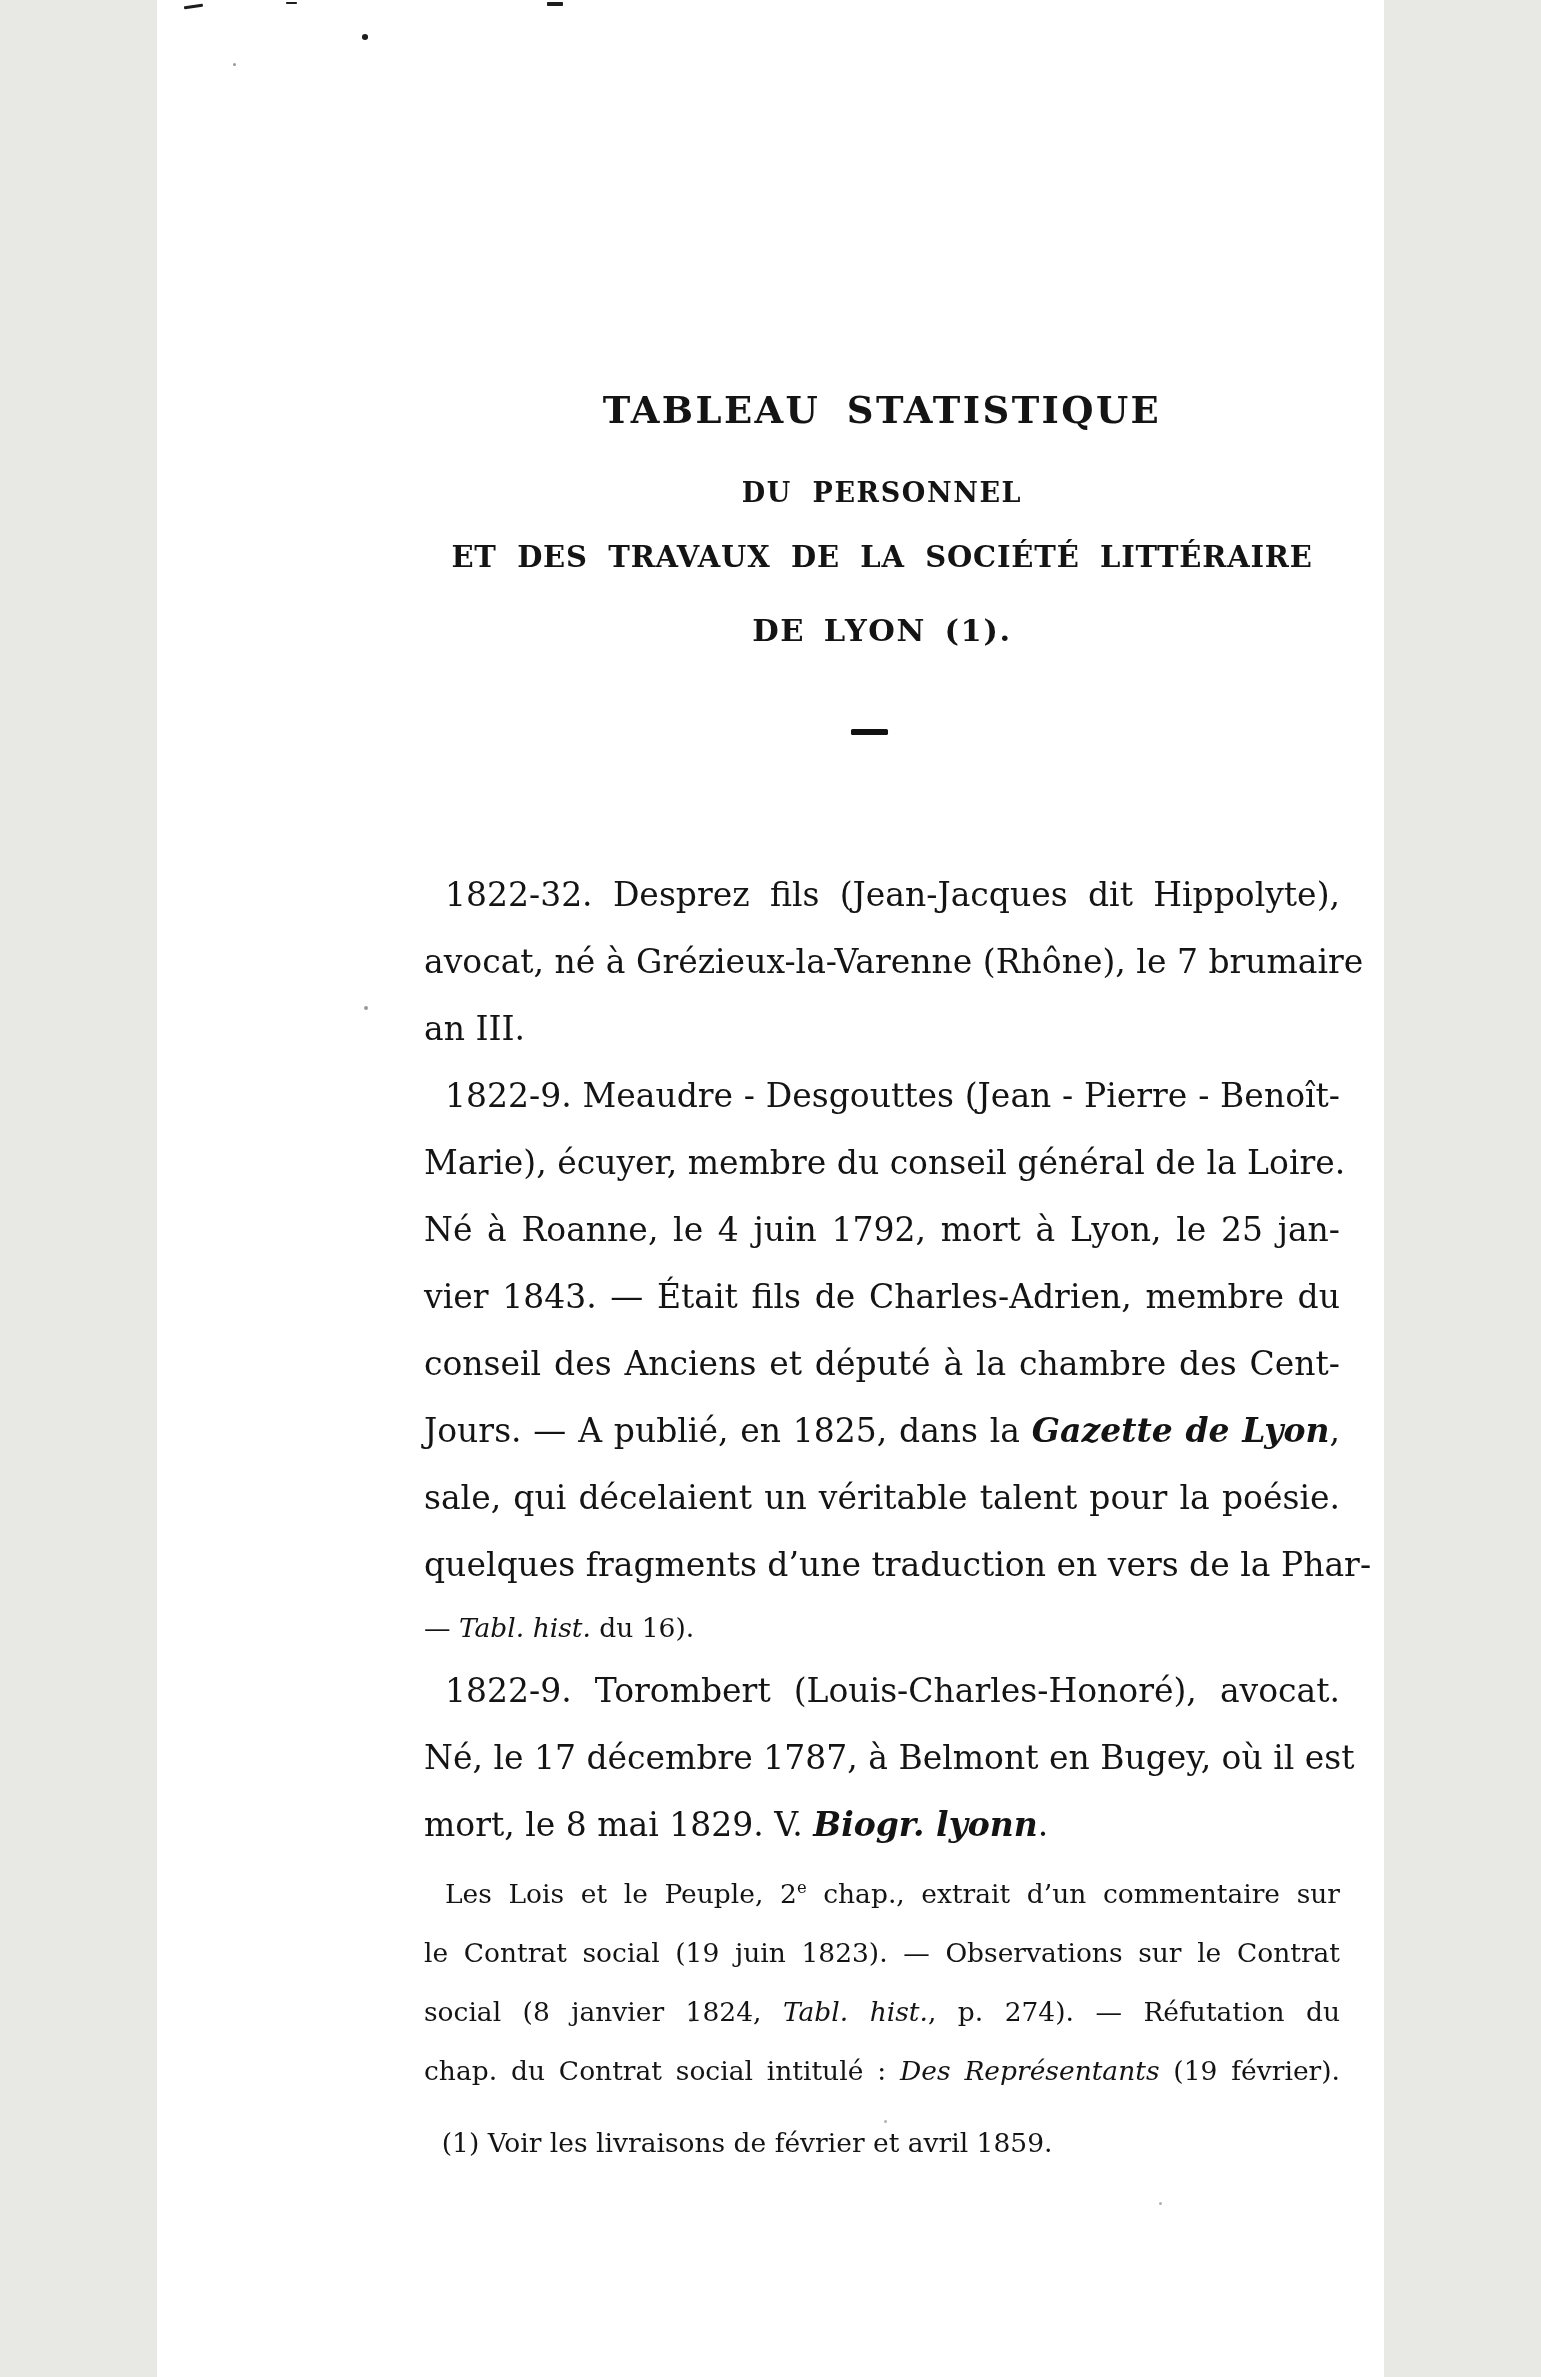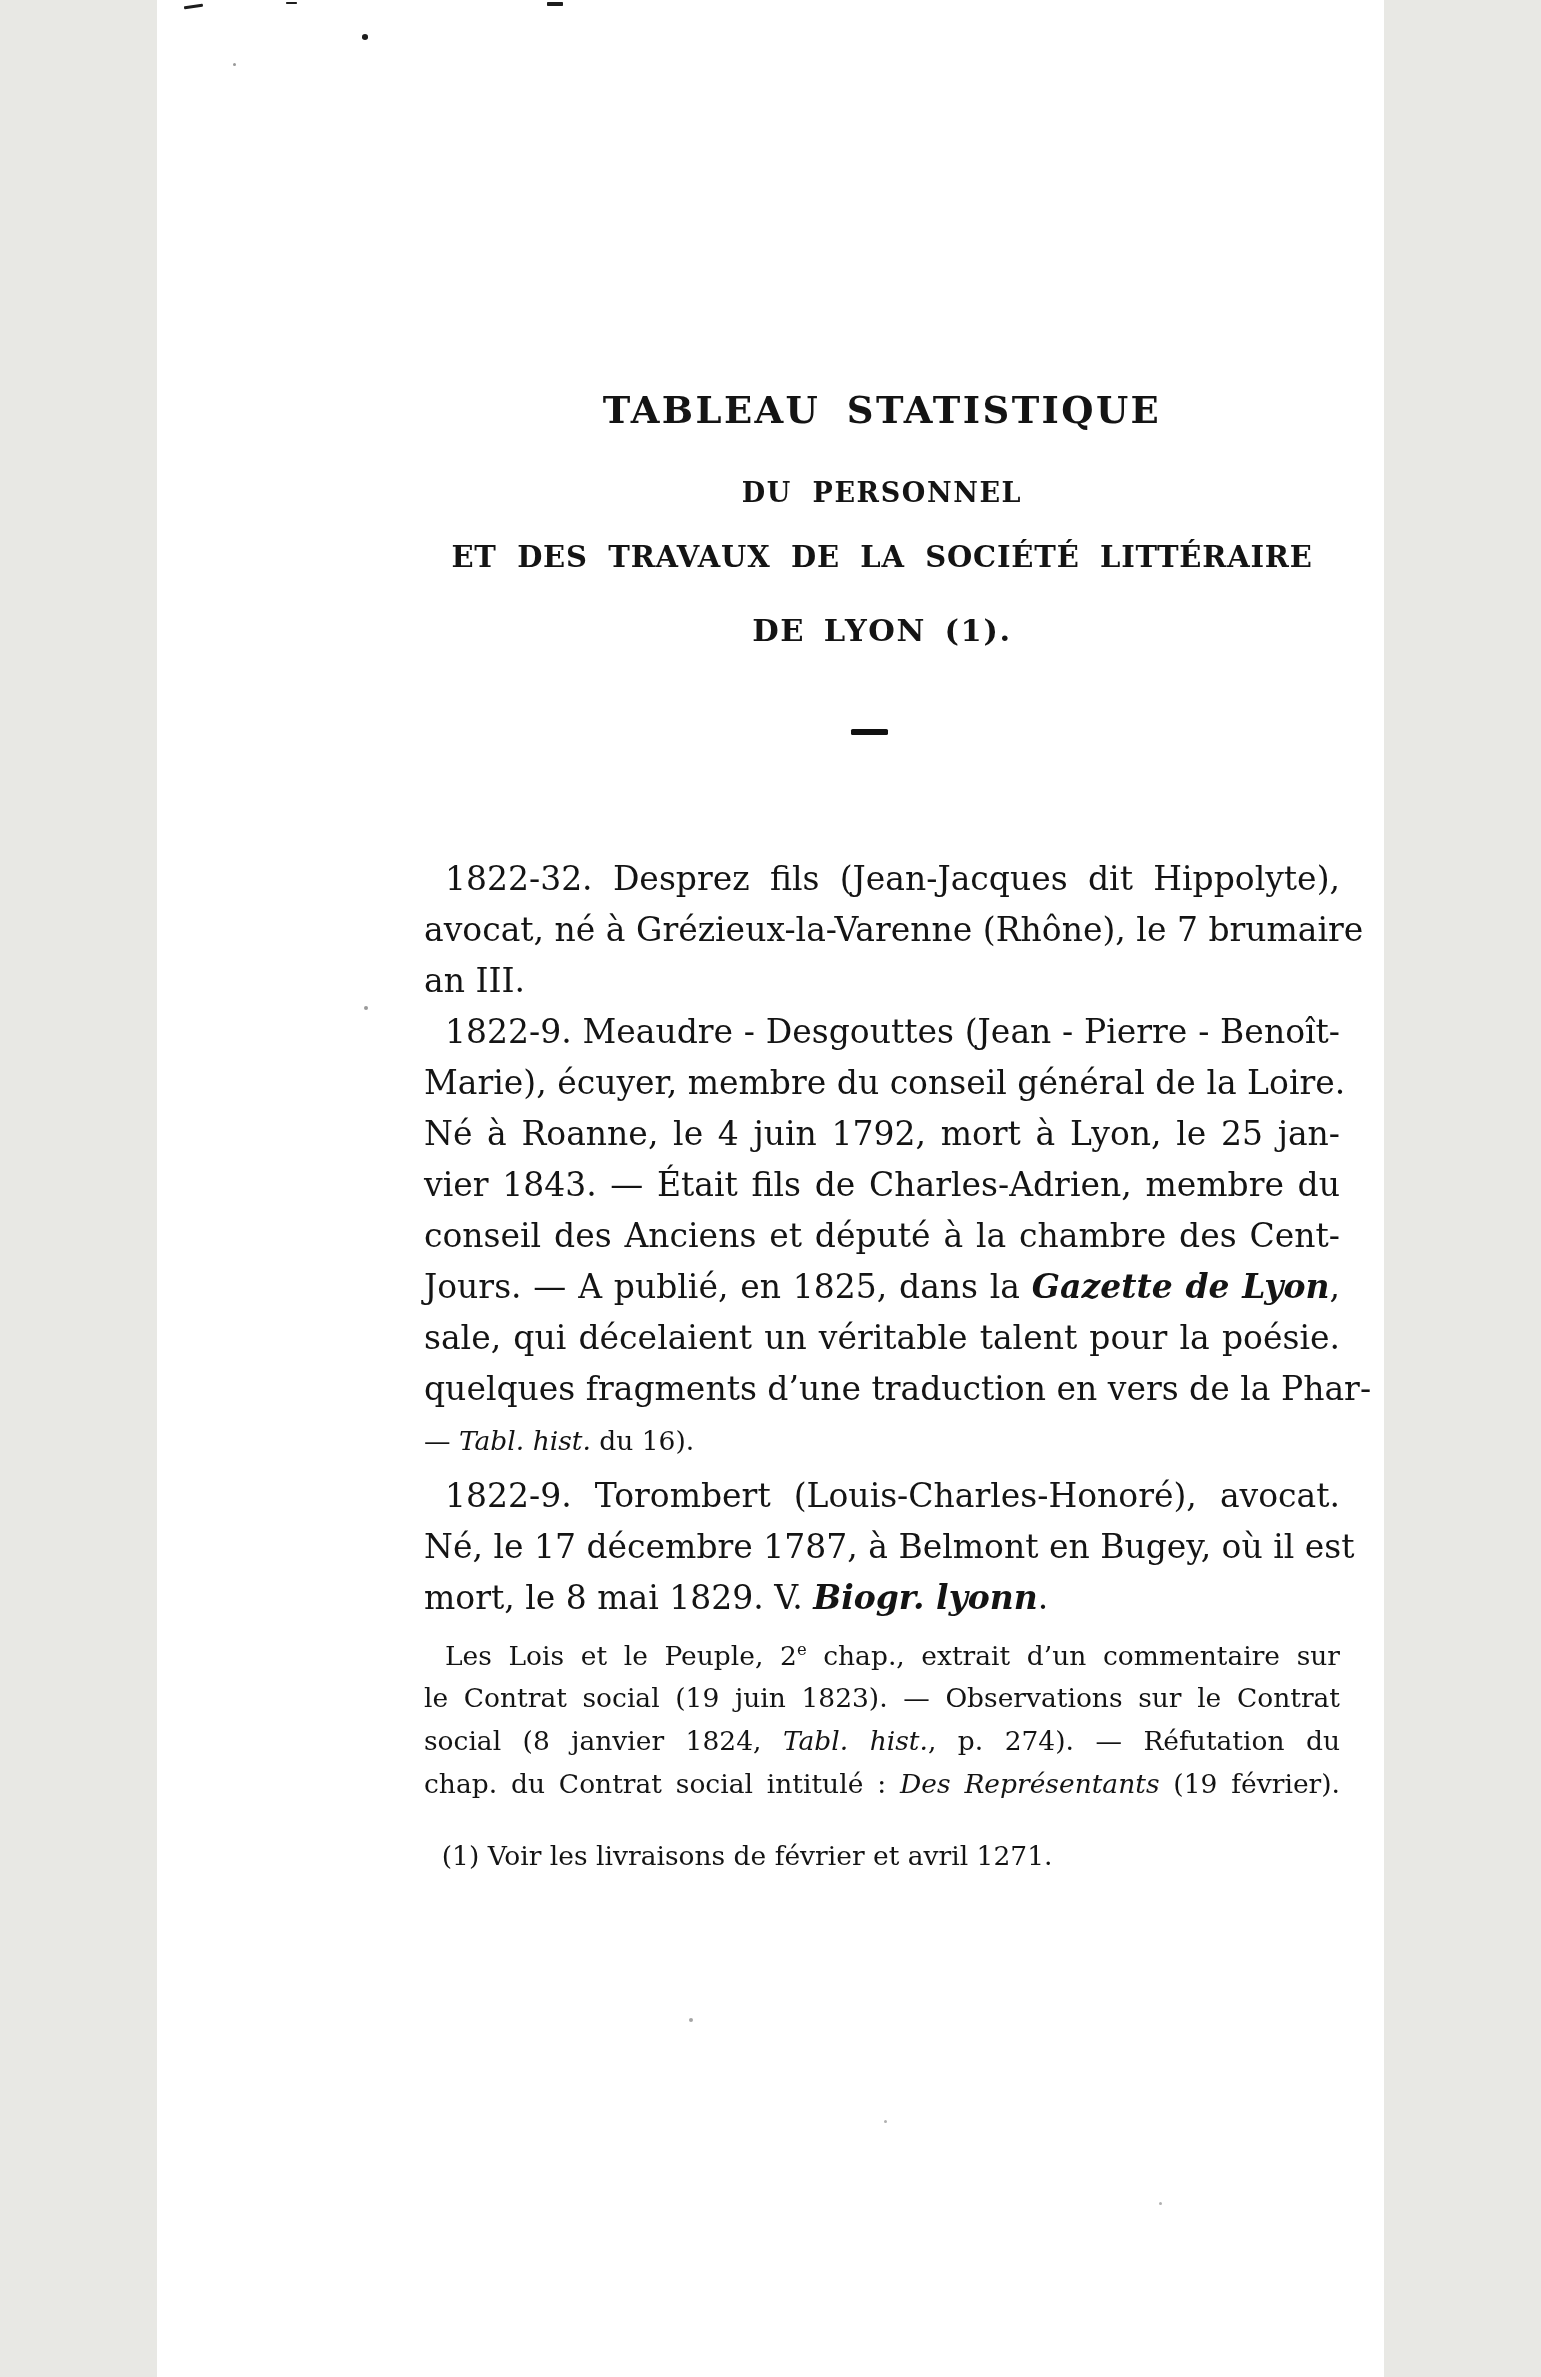--- a/index.html
+++ b/index.html
@@ -21,21 +21,21 @@
   .divider{
     position:absolute;top:729px;left:694px;
     width:37px;height:5.6px;background:#111;border-radius:1.6px;
   }
   .body-text{position:absolute;left:267px;top:853px;width:916px;}
   .para{margin:0;}
   .para.note{margin:4.8px 0 8px 0;}
   .line{
     width:100%;line-height:51px;font-size:33px;
     text-align:justify;text-align-last:justify;
-    white-space:nowrap;overflow:visible;
+    white-space:nowrap;overflow:visible;margin-top:16px;
   }
   .note .line{line-height:43px;font-size:26.5px;}
   .line.first .seg-first-pad{display:inline-block;width:21px;}
   .line.noj{text-align-last:left;}
   .seg-n{font-style:normal;}
   .seg-i{font-style:italic;}
   .seg-bi{font-style:italic;font-weight:bold;}
   .seg-sup{font-size:0.62em;vertical-align:super;}
   .footnote{
     margin-top:29px;padding-left:17.7px;
@@ -82,21 +82,21 @@
         <div class="line first"><span class="seg-first-pad"></span><span class="seg-n">1822-9. Torombert (Louis-Charles-Honoré), avocat.</span></div>
         <div class="line"><span class="seg-n">Né, le 17 décembre 1787, à Belmont en Bugey, où il est</span></div>
         <div class="line noj"><span class="seg-n">mort, le 8 mai 1829. V. </span><span class="seg-bi">Biogr. lyonn</span><span class="seg-n">.</span></div>
       </div>
       <div class="para note">
         <div class="line first"><span class="seg-first-pad"></span><span class="seg-n">Les Lois et le Peuple, 2</span><span class="seg-sup">e</span><span class="seg-n"> chap., extrait d’un commentaire sur</span></div>
         <div class="line"><span class="seg-n">le Contrat social (19 juin 1823). — Observations sur le Contrat</span></div>
         <div class="line"><span class="seg-n">social (8 janvier 1824, </span><span class="seg-i">Tabl. hist.</span><span class="seg-n">, p. 274). — Réfutation du</span></div>
         <div class="line"><span class="seg-n">chap. du Contrat social intitulé : </span><span class="seg-i">Des Représentants</span><span class="seg-n"> (19 février).</span></div>
       </div>
-      <div class="footnote">(1) Voir les livraisons de février et avril 1271.</div>
+      <div class="footnote">(1) Voir les livraisons de février et avril 1859.</div>
     </div>
 
   <div class="speckle sp-dash" style="left:27px;top:4.8px;width:19px;height:3.2px;transform:rotate(-8deg);"></div>
   <div class="speckle sp-dash" style="left:129px;top:1.6px;width:11.2px;height:2.4px;"></div>
   <div class="speckle sp-dash" style="left:390px;top:2.4px;width:16px;height:3.2px;"></div>
   <div class="speckle" style="left:205px;top:34px;width:6.4px;height:5.6px;"></div>
   <div class="speckle sp-dash" style="left:1294px;top:1257px;width:8.8px;height:13px;transform:rotate(28deg);border-radius:3.2px;"></div>
   <div class="speckle" style="left:76px;top:63px;width:3.2px;height:3.2px;opacity:.45;"></div>
   <div class="speckle" style="left:1488px;top:408px;width:3.2px;height:3.2px;opacity:.4;"></div>
   <div class="speckle" style="left:207px;top:1006px;width:4px;height:4px;opacity:.45;"></div>

